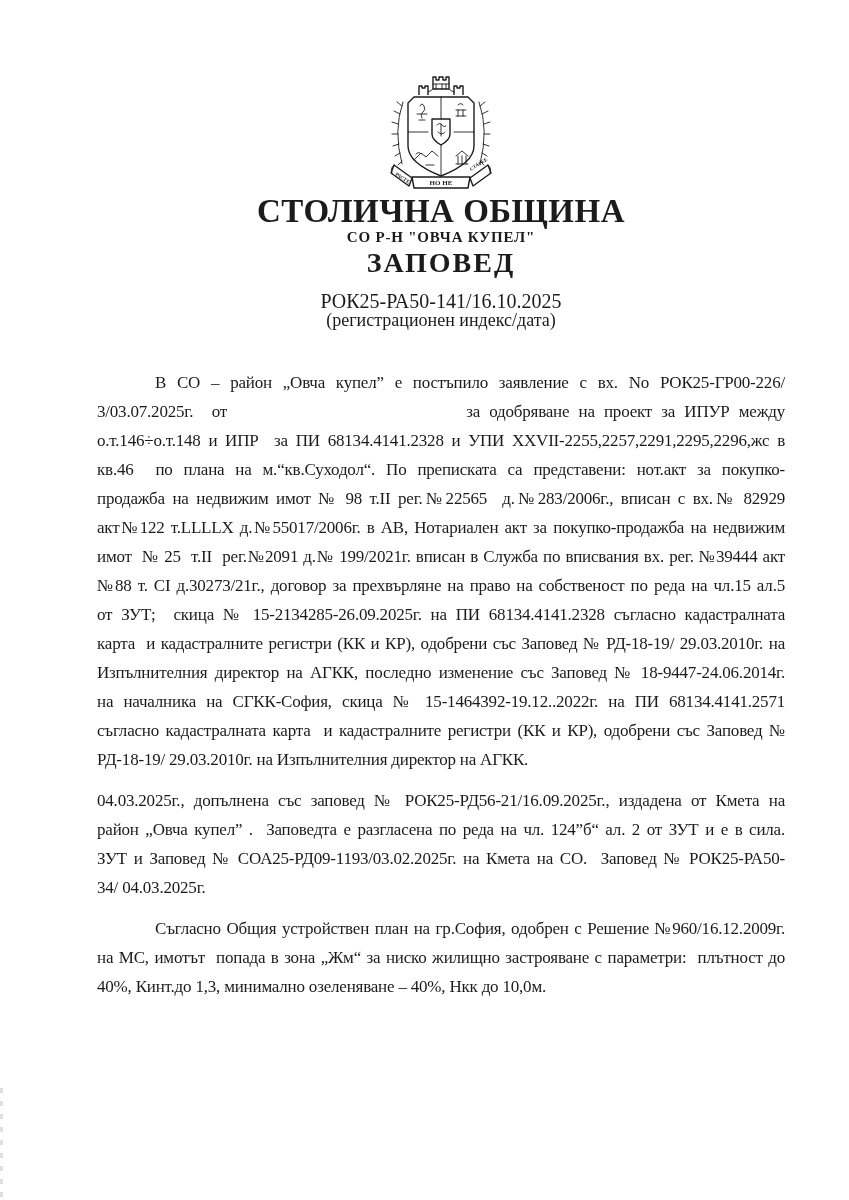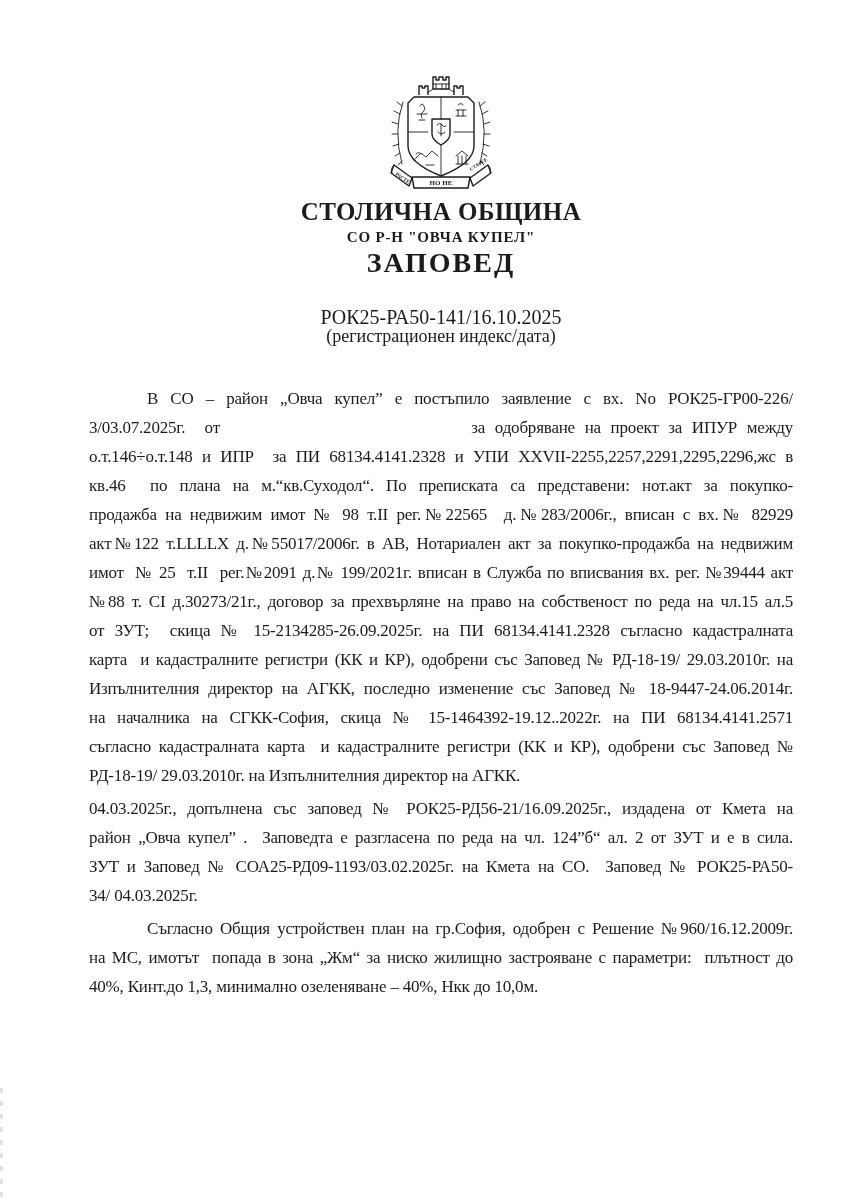--- a/index.html
+++ b/index.html
@@ -15,54 +15,54 @@
   .content {
     position: absolute;
     left: 85px;
     top: 0;
     width: 712px;
   }
   .header { text-align: center; }
   .emblem-wrap { margin-top: 72px; line-height: 0; }
   .org-title {
     margin-top: 1px;
-    font-size: 25px;
+    font-size: 33px;
     font-weight: bold;
     letter-spacing: 0.5px;
     line-height: 33px;
     white-space: nowrap;
   }
   .org-sub {
     font-size: 15px;
     font-weight: bold;
     letter-spacing: 0.8px;
     line-height: 18px;
   }
   .doc-type {
     font-size: 28px;
     font-weight: bold;
     letter-spacing: 2px;
     line-height: 33px;
   }
   .reg-no {
-    margin-top: 26px;
+    margin-top: 10px;
     font-size: 20px;
     line-height: 24px;
   }
   .reg-cap {
     font-size: 18px;
     line-height: 15px;
   }
   .doc-body {
     margin-top: 40px;
     font-size: 17px;
     line-height: 29px;
     letter-spacing: -0.2px;
   }
-  .para { margin: 4px; }
+  .para { margin: 12px; }
   .line {
     text-align: justify;
     text-align-last: justify;
     white-space: normal;
     overflow: hidden;
     height: 29px;
   }
   .line.first { text-indent: 58px; }
   .line.last { text-align-last: left; }
   .edge-artifact {

